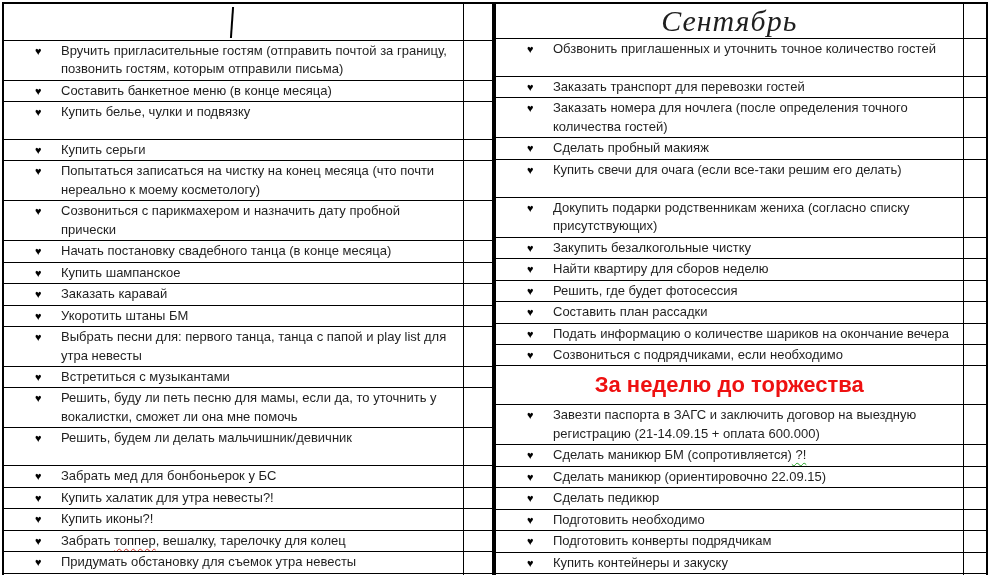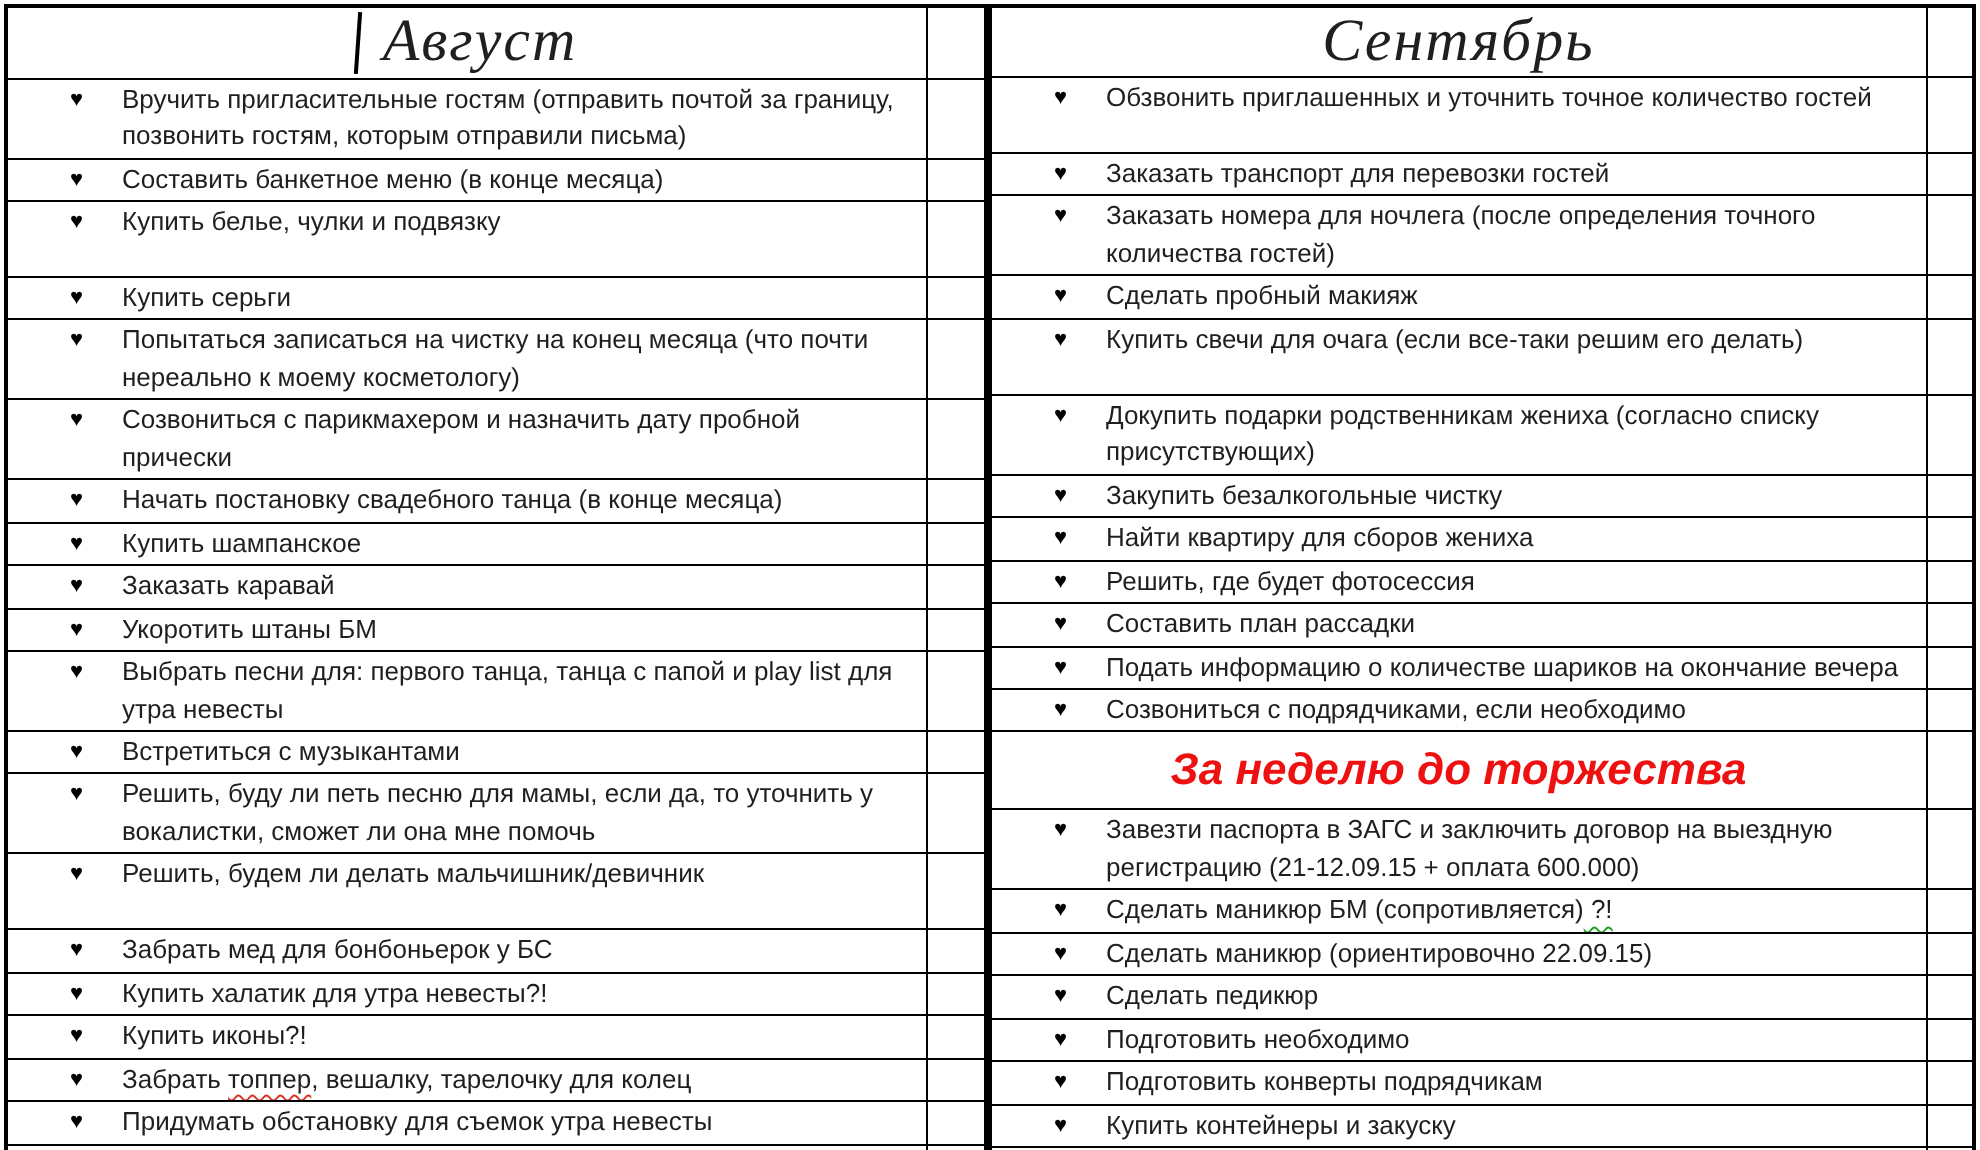--- a/index.html
+++ b/index.html
@@ -9,41 +9,40 @@
   table.half{border:2px solid #000;}
   td,th{border:1px solid #000;overflow:hidden;}
   th.title-cell{height:33px;text-align:center;vertical-align:middle;
     font-family:"Liberation Serif",serif;font-style:italic;font-weight:normal;
     font-size:30px;letter-spacing:1px;padding:0;}
   th.check-h,td.check{padding:0;}
   td.task{font-size:13px;line-height:1.42;padding:1px 6px 1px 57px;position:relative;vertical-align:top;}
   td.task.tall{height:35px;}
   .heart{position:absolute;left:31px;top:3px;font-size:11px;color:#000;}
   td.milestone{height:38px;text-align:center;vertical-align:middle;
-    font-weight:bold;font-size:22px;color:#ee1111;padding:0;font-style:italic;}
+    font-weight:bold;font-size:22px;color:#ee1111;padding:0;}
   .sq-red{text-decoration:underline wavy #d93025 1px;text-underline-offset:3px;}
   .sq-green{text-decoration:underline wavy #1fa01f 1px;text-underline-offset:3px;}
   .caret{display:inline-block;width:2px;height:31px;background:#000;
     transform:rotate(4deg);vertical-align:middle;margin-right:3px;position:relative;top:-2px;}
 </style>
 </head>
 <body>
 
 <div class="sheet">
 
   <table class="half">
     <colgroup>
         <col style="width:460px">
         <col style="width:30px">
       </colgroup>
     <thead>
       <tr>
         <th class="title-cell">
           <span class="caret"></span>
-          <span>Август</span>
         </th>
         <th class="check-h"></th>
       </tr>
     </thead>
     <tbody>
         <tr>
           <td class="task"><span class="heart">♥</span><span><span>Вручить пригласительные гостям (отправить почтой за границу, позвонить гостям, которым отправили письма)</span></span></td>
           <td class="check"></td>
         </tr>
         <tr>
@@ -161,21 +160,21 @@
         </tr>
         <tr>
           <td class="task"><span class="heart">♥</span><span><span>Докупить подарки родственникам жениха (согласно списку присутствующих)</span></span></td>
           <td class="check"></td>
         </tr>
         <tr>
           <td class="task"><span class="heart">♥</span><span><span>Закупить безалкогольные чистку</span></span></td>
           <td class="check"></td>
         </tr>
         <tr>
-          <td class="task"><span class="heart">♥</span><span><span>Найти квартиру для сборов жениха</span></span></td>
+          <td class="task"><span class="heart">♥</span><span><span>Найти квартиру для сборов неделю</span></span></td>
           <td class="check"></td>
         </tr>
         <tr>
           <td class="task"><span class="heart">♥</span><span><span>Решить, где будет фотосессия</span></span></td>
           <td class="check"></td>
         </tr>
         <tr>
           <td class="task"><span class="heart">♥</span><span><span>Составить план рассадки</span></span></td>
           <td class="check"></td>
         </tr>
@@ -185,21 +184,21 @@
         </tr>
         <tr>
           <td class="task"><span class="heart">♥</span><span><span>Созвониться с подрядчиками, если необходимо</span></span></td>
           <td class="check"></td>
         </tr>
         <tr>
           <td class="milestone">За неделю до торжества</td>
           <td class="check"></td>
         </tr>
         <tr>
-          <td class="task"><span class="heart">♥</span><span><span>Завезти паспорта в ЗАГС и заключить договор на выездную регистрацию (21-12.09.15 + оплата 600.000)</span></span></td>
+          <td class="task"><span class="heart">♥</span><span><span>Завезти паспорта в ЗАГС и заключить договор на выездную регистрацию (21-14.09.15 + оплата 600.000)</span></span></td>
           <td class="check"></td>
         </tr>
         <tr>
           <td class="task"><span class="heart">♥</span><span><span>Сделать маникюр БМ (сопротивляется)</span><span class="sq-green"> ?!</span></span></td>
           <td class="check"></td>
         </tr>
         <tr>
           <td class="task"><span class="heart">♥</span><span><span>Сделать маникюр (ориентировочно 22.09.15)</span></span></td>
           <td class="check"></td>
         </tr>

